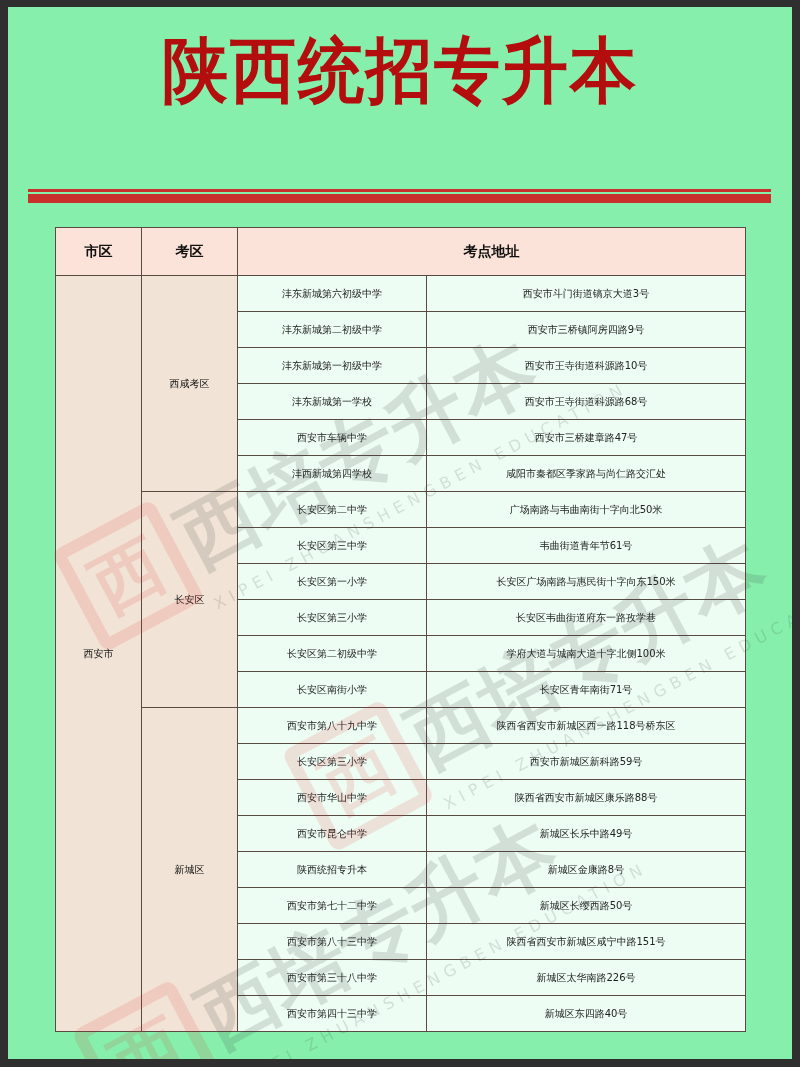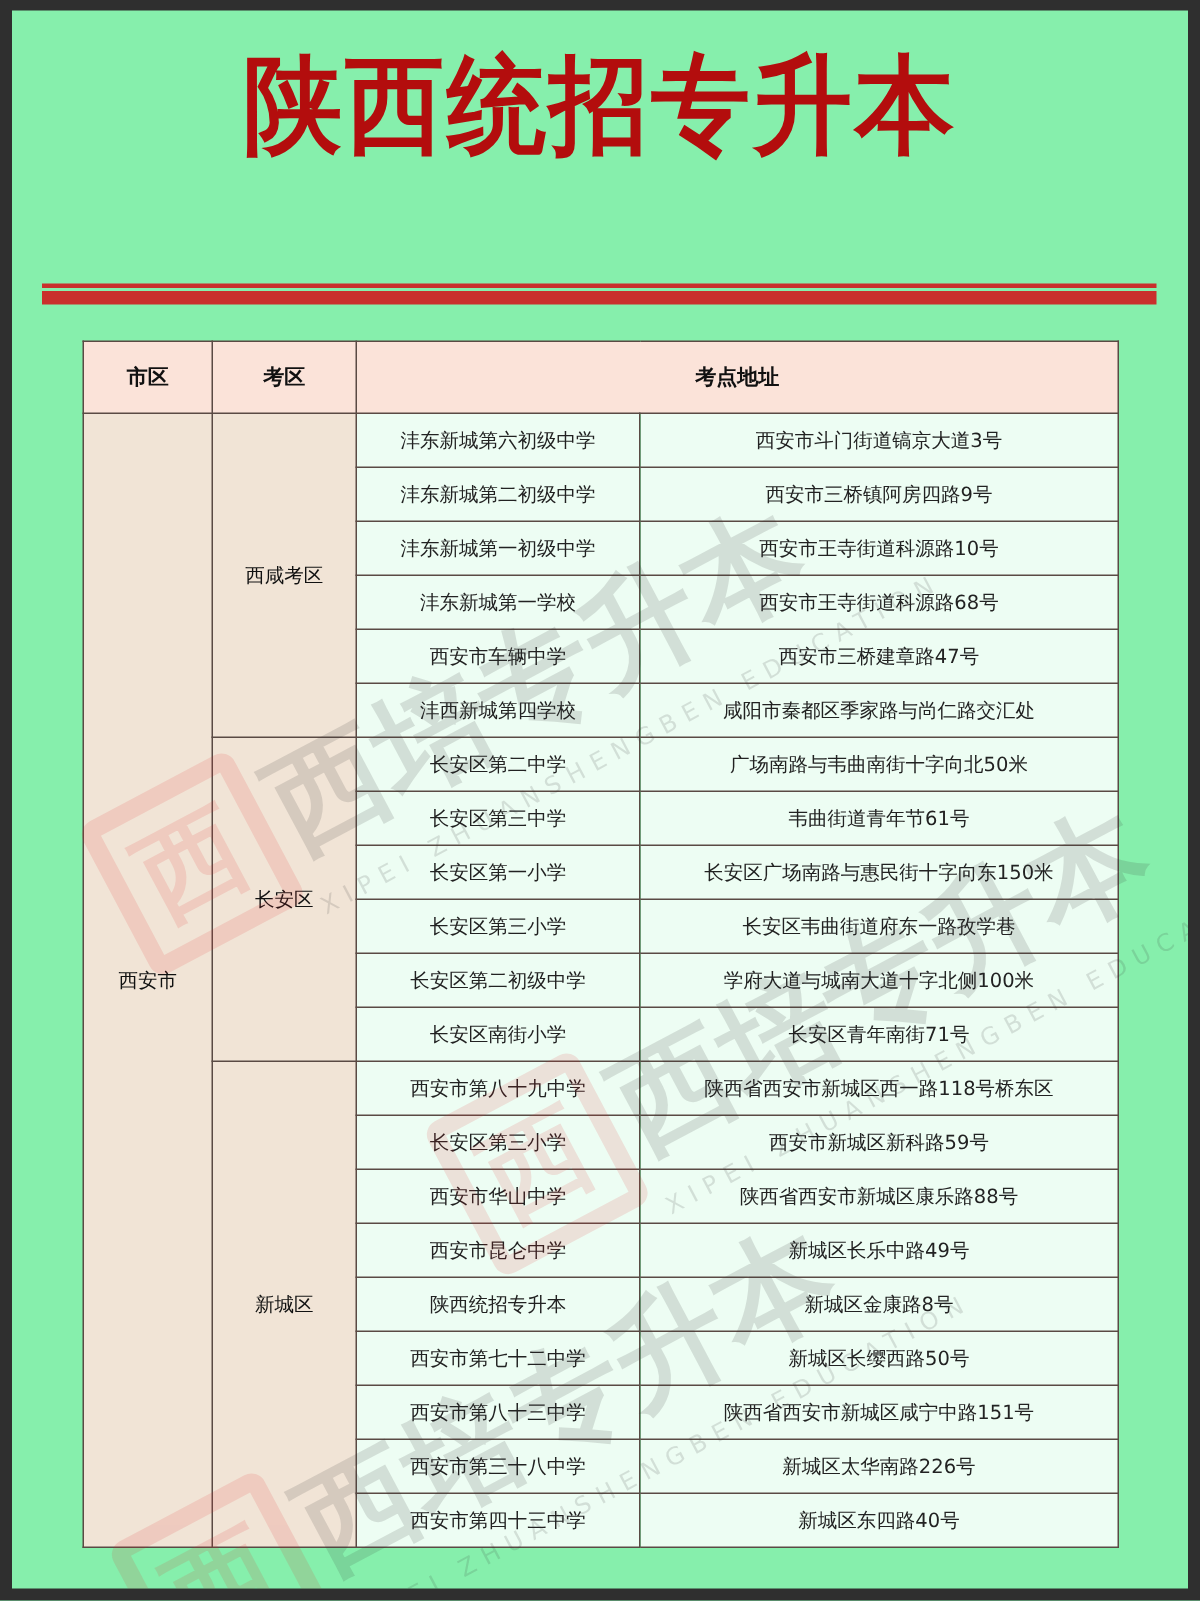--- a/index.html
+++ b/index.html
@@ -53,21 +53,21 @@
     left: 47px; top: 220px;
     width: 690px;
     border-collapse: collapse;
     table-layout: fixed;
     z-index: 1;
   }
   table.exam td, table.exam th {
     border: 1.5px solid #5a4a44;
     text-align: center;
     vertical-align: middle;
-    font-size: 13px;
+    font-size: 10px;
     color: #222;
     padding: 0;
     overflow: hidden;
     white-space: nowrap;
   }
   table.exam th {
     height: 47px;
     background: #fbe3d9;
     font-weight: bold;
     font-size: 14px;

